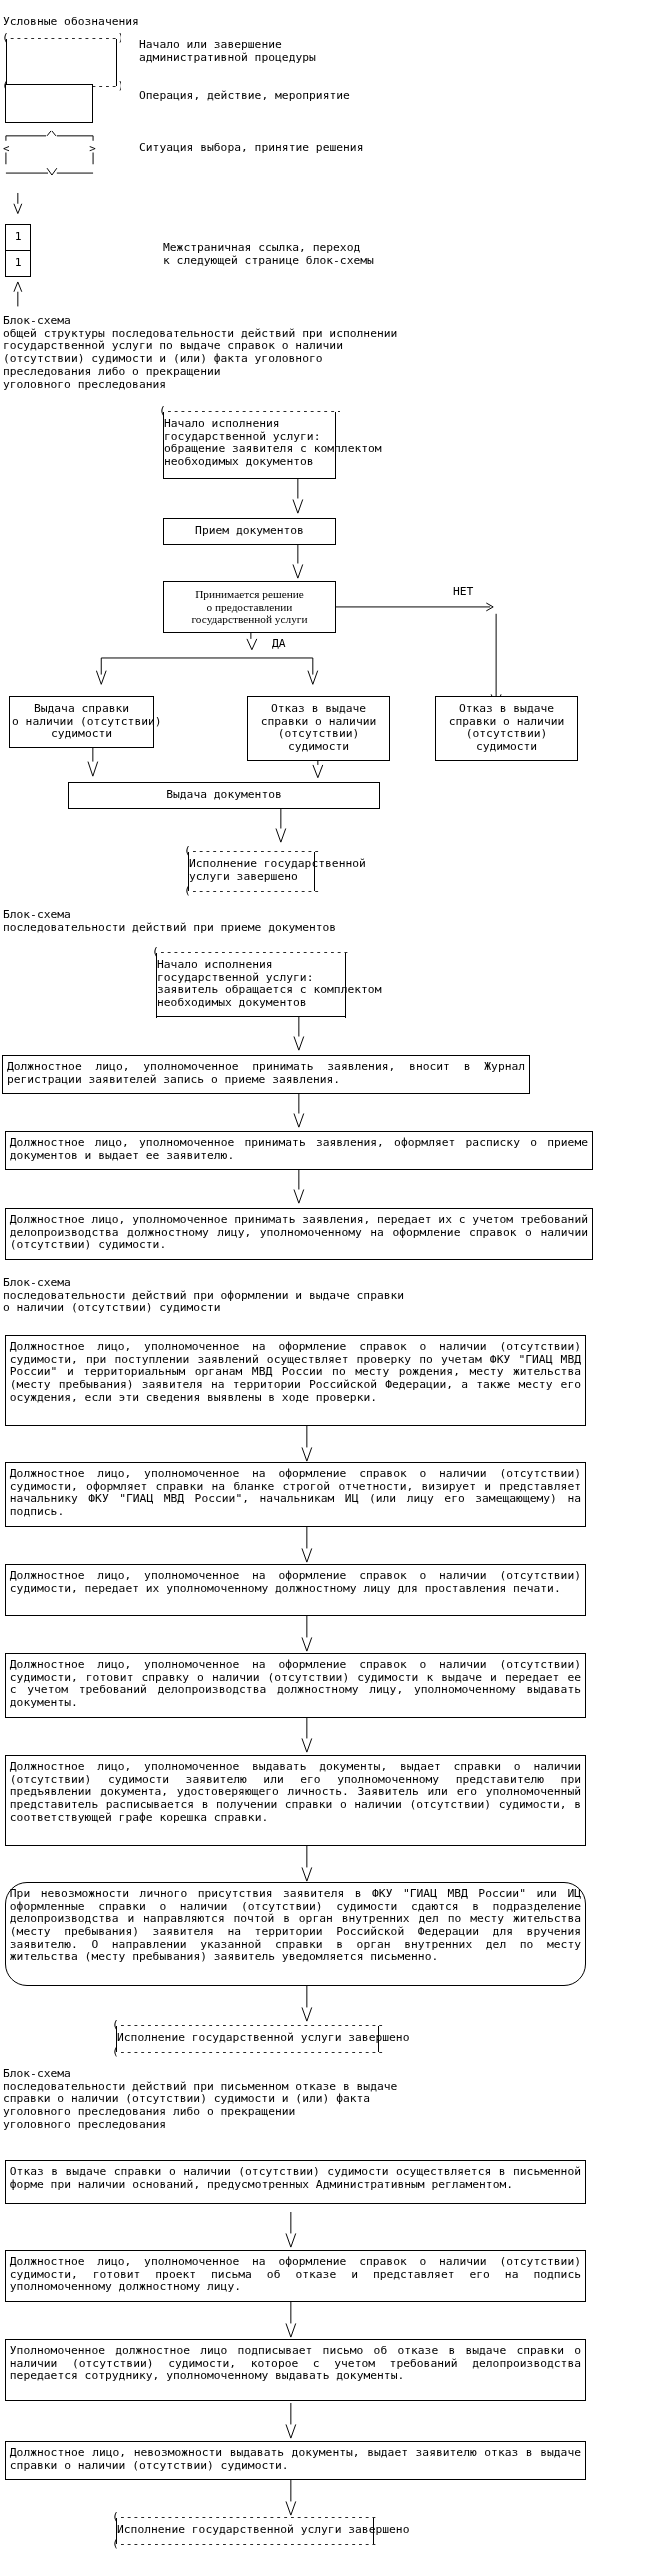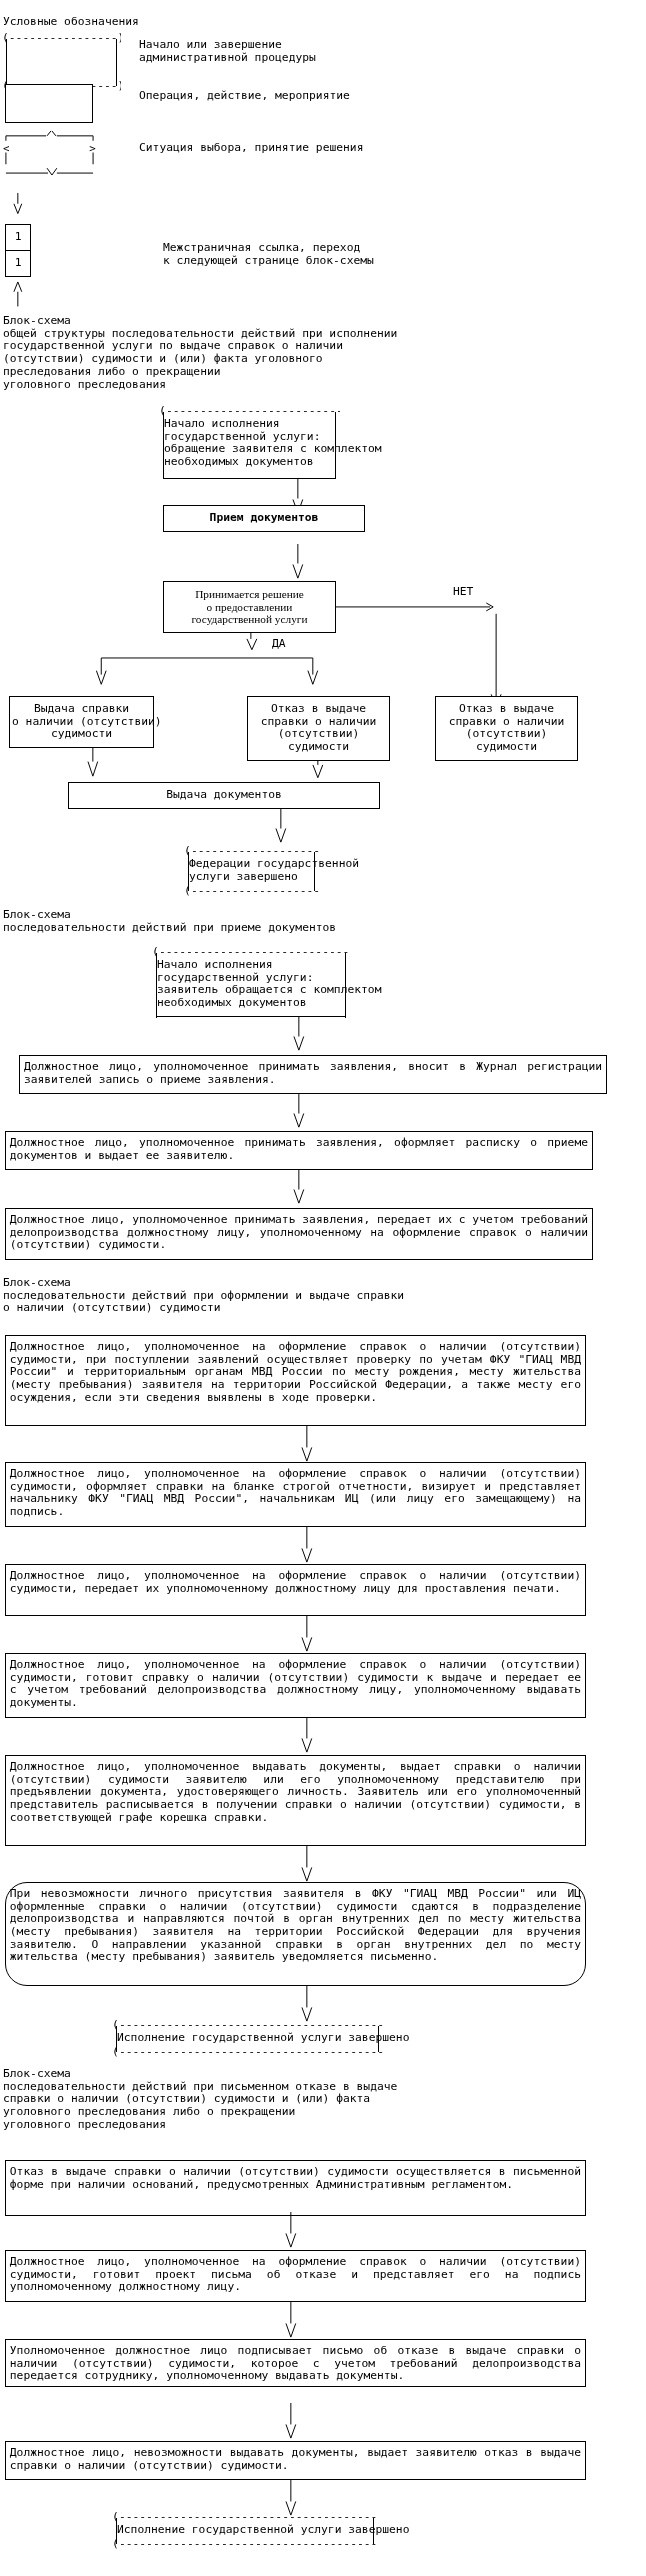--- a/index.html
+++ b/index.html
@@ -69,21 +69,21 @@
 государственной услуги:
 обращение заявителя с комплектом
 необходимых документов</div>
 </div>
 <div class="hline" style="left:163px;top:478px;width:173px;"></div>
 
 <svg class="abs" style="left:290px;top:479px;" width="15.7" height="39" viewBox="0 0 16 40">
     <path d="M8 0 V20 M3 21 L8 35 L13 21" stroke="#000" fill="none"></path>
   </svg>
 
-<div class="box" style="left:163px;top:505px;width:202px;height:26.5px;font-weight:bold;">
+<div class="box" style="left:163px;top:518px;width:173px;height:26.5px;">
   <div class="center" style="top:5.9px;">Прием документов</div>
 </div>
 
 <svg class="abs" style="left:290px;top:544px;" width="15.7" height="39" viewBox="0 0 16 40">
     <path d="M8 0 V20 M3 21 L8 35 L13 21" stroke="#000" fill="none"></path>
   </svg>
 
 <div class="box" style="left:163px;top:581px;width:173px;height:52px;">
   <div class="center" style="top:5.9px;font-family:Liberation Serif, serif;">Принимается решение
 о предоставлении
@@ -131,41 +131,41 @@
   <div class="center" style="top:5.9px;">Выдача документов</div>
 </div>
 
 <svg class="abs" style="left:273px;top:809px;" width="15.7" height="39" viewBox="0 0 16 40">
     <path d="M8 0 V20 M3 20 L8 34 L13 20" stroke="#000" fill="none"></path>
   </svg>
 
 <div class="term" style="left:188px;top:852px;width:127px;height:39px;">
   <div class="dash top">(----------------------------)</div>
   <div class="dash bot">(----------------------------)</div>
-  <div class="label" style="top:5.9px;">Федерации государственной
+  <div class="label" style="top:5.9px;">Исполнение государственной
 услуги завершено</div>
 </div>
 
 <div class="heading" style="top:909px;">Блок-схема
 последовательности действий при приеме документов</div>
 
 <div class="term" style="left:156px;top:953px;width:190px;height:65px;">
   <div class="dash top">(---------------------------------------)</div>
   <div class="label" style="top:5.9px;">Начало исполнения
 государственной услуги:
 заявитель обращается с комплектом
 необходимых документов</div>
 </div>
 <div class="hline" style="left:156px;top:1016px;width:190px;"></div>
 
 <svg class="abs" style="left:291px;top:1017px;" width="15.7" height="39" viewBox="0 0 16 40">
     <path d="M8 0 V20 M3 20 L8 34 L13 20" stroke="#000" fill="none"></path>
   </svg>
 
-<div class="box" style="left:19px;top:1055px;width:588px;height:39px;">
+<div class="box" style="left:2px;top:1055px;width:528px;height:39px;">
   <div class="inner">Должностное лицо, уполномоченное принимать заявления, вносит в Журнал регистрации заявителей запись о приеме заявления.</div>
 </div>
 <svg class="abs" style="left:291px;top:1094px;" width="15.7" height="39" viewBox="0 0 16 40">
     <path d="M8 0 V20 M3 20 L8 34 L13 20" stroke="#000" fill="none"></path>
   </svg>
 <div class="box" style="left:4.9px;top:1131px;width:588px;height:39px;">
   <div class="inner">Должностное лицо, уполномоченное принимать заявления, оформляет расписку о приеме документов и выдает ее заявителю.</div>
 </div>
 <svg class="abs" style="left:291px;top:1170px;" width="15.7" height="39" viewBox="0 0 16 40">
     <path d="M8 0 V20 M3 20 L8 34 L13 20" stroke="#000" fill="none"></path>
@@ -220,33 +220,33 @@
   <div class="dash bot">(------------------------------------------------------)</div>
   <div class="label" style="top:5.9px;">Исполнение государственной услуги завершено</div>
 </div>
 
 <div class="heading" style="top:2068px;">Блок-схема
 последовательности действий при письменном отказе в выдаче
 справки о наличии (отсутствии) судимости и (или) факта
 уголовного преследования либо о прекращении
 уголовного преследования</div>
 
-<div class="box" style="left:4.9px;top:2160px;width:581px;height:56px;">
+<div class="box" style="left:4.9px;top:2160px;width:581px;height:44px;">
   <div class="inner">Отказ в выдаче справки о наличии (отсутствии) судимости осуществляется в письменной форме при наличии оснований, предусмотренных Административным регламентом.</div>
 </div>
 <svg class="abs" style="left:283px;top:2212px;" width="15.7" height="39" viewBox="0 0 16 40">
     <path d="M8 0 V22 M3 22 L8 36 L13 22" stroke="#000" fill="none"></path>
   </svg>
 <div class="box" style="left:4.9px;top:2250px;width:581px;height:52px;">
   <div class="inner">Должностное лицо, уполномоченное на оформление справок о наличии (отсутствии) судимости, готовит проект письма об отказе и представляет его на подпись уполномоченному должностному лицу.</div>
 </div>
 <svg class="abs" style="left:283px;top:2302px;" width="15.7" height="39" viewBox="0 0 16 40">
     <path d="M8 0 V22 M3 22 L8 36 L13 22" stroke="#000" fill="none"></path>
   </svg>
-<div class="box" style="left:4.9px;top:2339px;width:581px;height:48px;">
+<div class="box" style="left:4.9px;top:2339px;width:581px;height:62px;">
   <div class="inner">Уполномоченное должностное лицо подписывает письмо об отказе в выдаче справки о наличии (отсутствии) судимости, которое с учетом требований делопроизводства передается сотруднику, уполномоченному выдавать документы.</div>
 </div>
 <svg class="abs" style="left:283px;top:2403px;" width="15.7" height="39" viewBox="0 0 16 40">
     <path d="M8 0 V22 M3 22 L8 36 L13 22" stroke="#000" fill="none"></path>
   </svg>
 <div class="box" style="left:4.9px;top:2441px;width:581px;height:39px;">
   <div class="inner">Должностное лицо, невозможности выдавать документы, выдает заявителю отказ в выдаче справки о наличии (отсутствии) судимости.</div>
 </div>
 <svg class="abs" style="left:283px;top:2480px;" width="15.7" height="39" viewBox="0 0 16 40">
     <path d="M8 0 V22 M3 22 L8 36 L13 22" stroke="#000" fill="none"></path>

